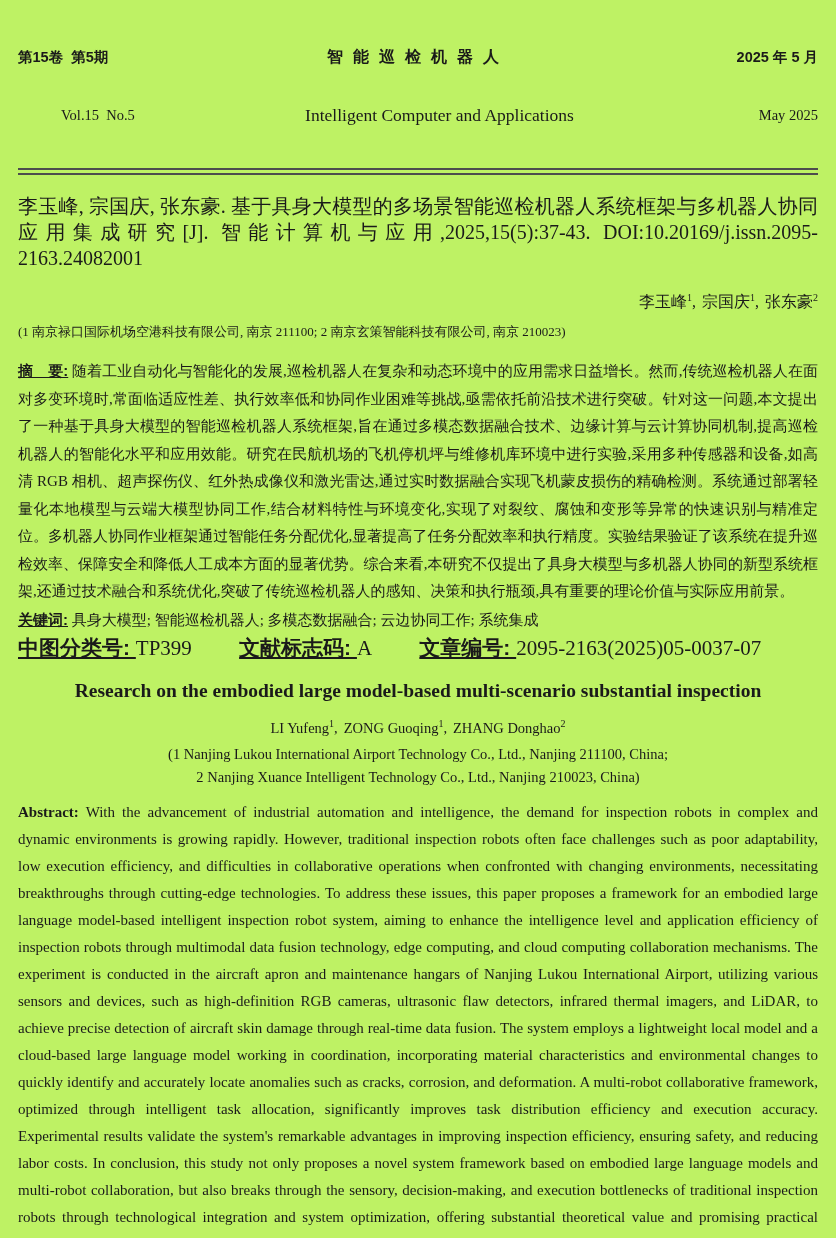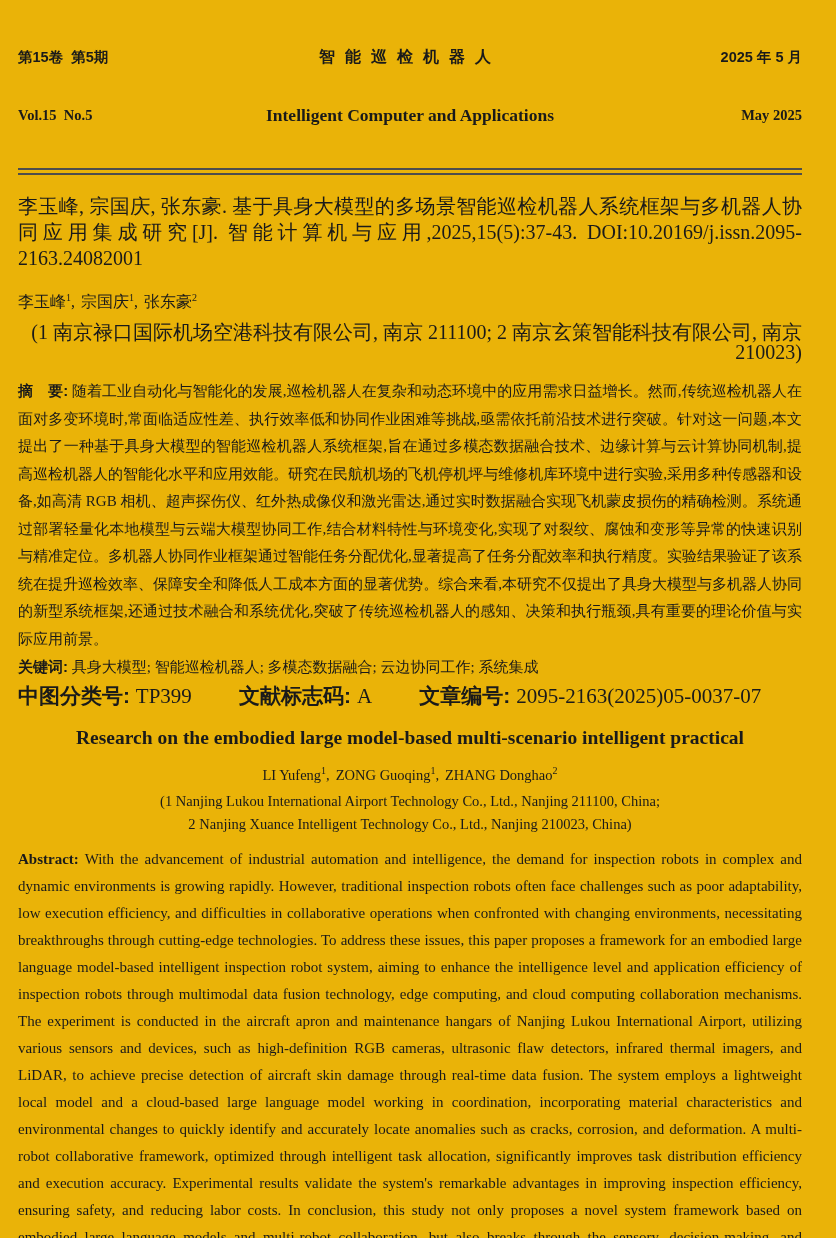--- a/index.html
+++ b/index.html
@@ -1,62 +1,62 @@
 <!DOCTYPE html>
 <html><head>
 <meta charset="utf-8">
 <style>
   * { margin: 0; padding: 0; box-sizing: border-box; }
   html, body { background: #e8e8e8; }
   body { width: 836px; }
   .page {
     width: 836px; height: 1238px;
-    background: #eab308;
+    background: #bef264;
     color: #1a1a1a;
-    padding: 10px 34px 6px 18px;
+    padding: 10px 18px 6px 18px;
     font-family: "Liberation Serif", "DejaVu Serif", serif;
     overflow: hidden;
     position: relative;
   }
   
   .jheader { display: grid; grid-template-columns: 170px 1fr 170px; align-items: center; }
   .jh-cell { white-space: pre; }
   .jh-left { text-align: left; }
   .jh-right { text-align: right; }
   .jh-center { text-align: center; }
   .jh-cn { font-family: "Liberation Sans", "DejaVu Sans", sans-serif; font-weight: bold; font-size: 14.5px; line-height: 22px; }
   .jh-name-cn { font-size: 16px; letter-spacing: 10px; }
-  .jh-en { font-weight: bold; font-size: 14.5px; line-height: 22px; }
+  .jh-en { font-weight: normal; font-size: 14.5px; line-height: 22px; margin-left: 43px; }
   .jh-name-en { font-size: 17.5px; }
   .double-rule {
     margin-top: 6px; height: 7px;
     border-top: 2.5px solid #4d4d4d;
     border-bottom: 2.5px solid #4d4d4d;
   }
   
   .citation {
     margin-top: 18px;
     font-size: 20px; line-height: 26px;
     text-align: justify;
   }
   
   .title-cn {
     margin-top: 16px; text-align: center;
     font-family: "Liberation Sans", "DejaVu Sans", sans-serif;
     font-weight: bold; font-size: 25px; line-height: 37px;
   }
-  .authors-cn { margin-top: 16px; text-align: left; font-size: 16px; line-height: 22px; }
+  .authors-cn { margin-top: 16px; text-align: right; font-size: 16px; line-height: 22px; }
   .authors-cn sup, .authors-en sup { font-size: 10px; }
   .author-sep { margin-right: 6px; }
-  .affil-cn { margin-top: 9px; text-align: right; font-size: 20px; line-height: 20px; }
+  .affil-cn { margin-top: 9px; text-align: left; font-size: 13px; line-height: 20px; }
   
   .abstract-cn {
     margin-top: 15px; font-size: 15px; line-height: 27.5px; text-align: justify;
   }
-  .label-hei { font-family: "Liberation Sans", "DejaVu Sans", sans-serif; font-weight: bold; }
+  .label-hei { font-family: "Liberation Sans", "DejaVu Sans", sans-serif; font-weight: bold; text-decoration: underline; }
   .kw-cn { font-size: 15px; line-height: 27.5px; text-align: justify; }
   .clc-line { font-size: 21px; line-height: 27.5px; }
   .clc-group { margin-right: 42px; }
   .clc-group:last-child { margin-right: 0; }
   
   .title-en {
     margin-top: 12px; text-align: center;
     font-weight: bold; font-size: 19.5px; line-height: 31px;
   }
   .authors-en { margin-top: 7px; text-align: center; font-size: 14.5px; line-height: 22px; }
@@ -97,21 +97,21 @@
 
   <p class="kw-cn"><span class="label-hei">关键词:</span> <span>具身大模型; 智能巡检机器人; 多模态数据融合; 云边协同工作; 系统集成</span></p>
 
   <p class="clc-line">
     <span class="clc-group"><span class="label-hei">中图分类号: </span><span>TP399</span></span>
     <span class="clc-group"><span class="label-hei">文献标志码: </span><span>A</span></span>
     <span class="clc-group"><span class="label-hei">文章编号: </span><span>2095-2163(2025)05-0037-07</span></span>
   </p>
 
   <h2 class="title-en">
-    <div>Research on the embodied large model-based multi-scenario intelligent practical</div>
+    <div>Research on the embodied large model-based multi-scenario substantial inspection</div>
   </h2>
   <div class="authors-en">
     <span>LI Yufeng</span><sup>1</sup><span class="author-sep">,</span><span>ZONG Guoqing</span><sup>1</sup><span class="author-sep">,</span><span>ZHANG Donghao</span><sup>2</sup>
   </div>
   <div class="affil-en">
     <div>(1 Nanjing Lukou International Airport Technology Co., Ltd., Nanjing 211100, China;</div>
     <div>2 Nanjing Xuance Intelligent Technology Co., Ltd., Nanjing 210023, China)</div>
   </div>
 
   <p class="abstract-en"><b>Abstract:</b> <span>With the advancement of industrial automation and intelligence, the demand for inspection robots in complex and dynamic environments is growing rapidly. However, traditional inspection robots often face challenges such as poor adaptability, low execution efficiency, and difficulties in collaborative operations when confronted with changing environments, necessitating breakthroughs through cutting-edge technologies. To address these issues, this paper proposes a framework for an embodied large language model-based intelligent inspection robot system, aiming to enhance the intelligence level and application efficiency of inspection robots through multimodal data fusion technology, edge computing, and cloud computing collaboration mechanisms. The experiment is conducted in the aircraft apron and maintenance hangars of Nanjing Lukou International Airport, utilizing various sensors and devices, such as high-definition RGB cameras, ultrasonic flaw detectors, infrared thermal imagers, and LiDAR, to achieve precise detection of aircraft skin damage through real-time data fusion. The system employs a lightweight local model and a cloud-based large language model working in coordination, incorporating material characteristics and environmental changes to quickly identify and accurately locate anomalies such as cracks, corrosion, and deformation. A multi-robot collaborative framework, optimized through intelligent task allocation, significantly improves task distribution efficiency and execution accuracy. Experimental results validate the system's remarkable advantages in improving inspection efficiency, ensuring safety, and reducing labor costs. In conclusion, this study not only proposes a novel system framework based on embodied large language models and multi-robot collaboration, but also breaks through the sensory, decision-making, and execution bottlenecks of traditional inspection robots through technological integration and system optimization, offering substantial theoretical value and promising practical application prospects.</span></p>

